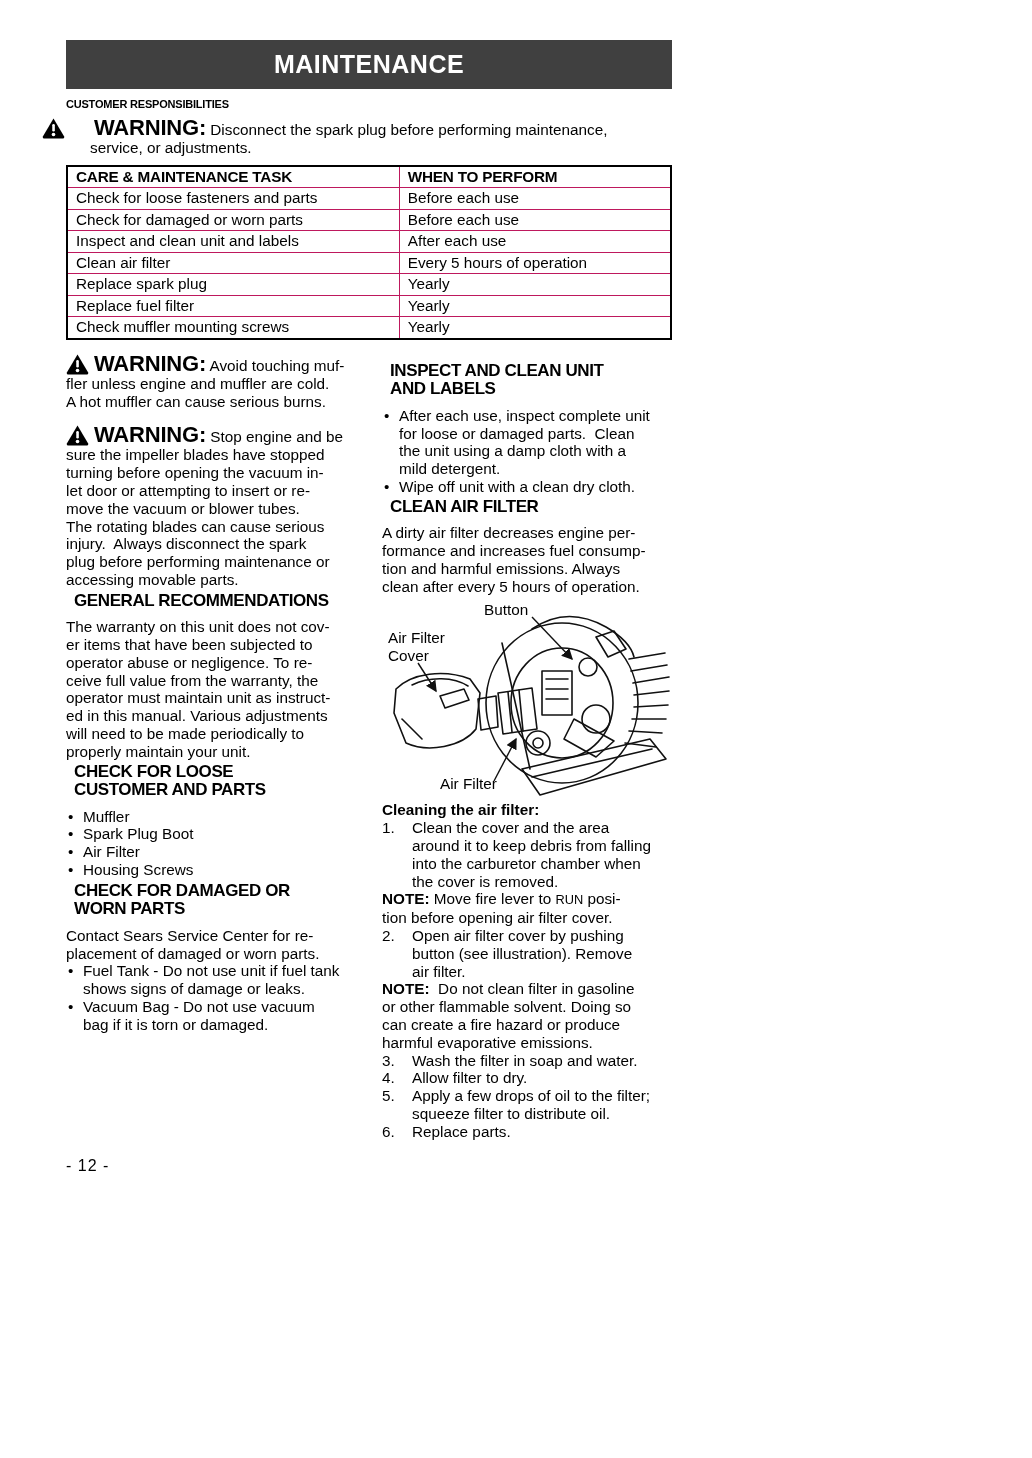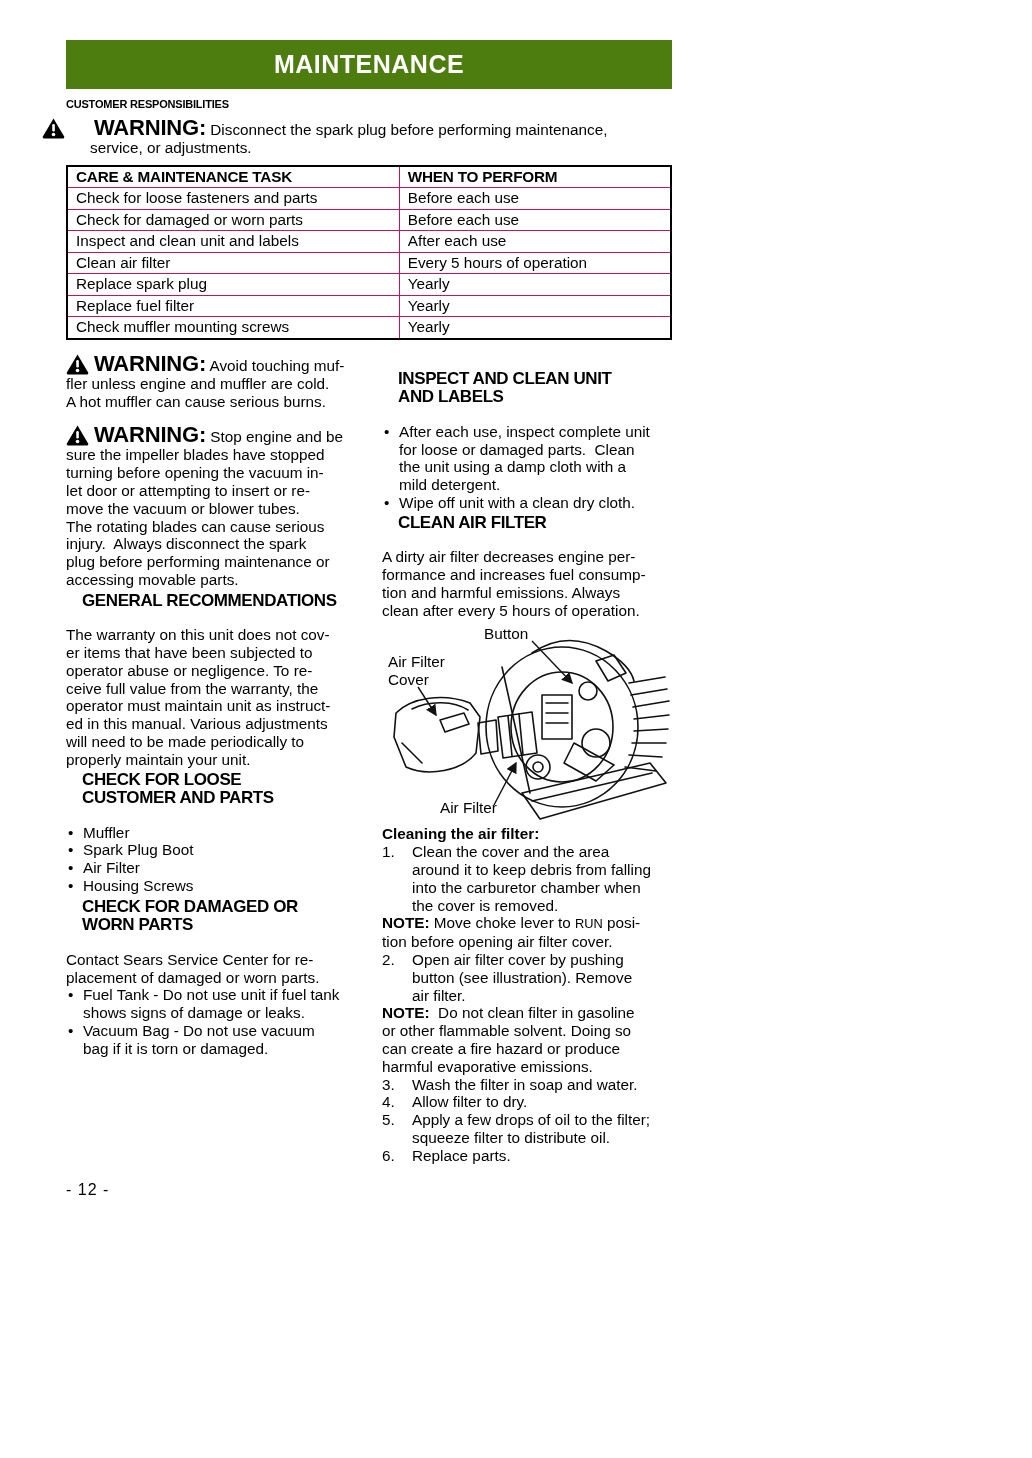--- a/index.html
+++ b/index.html
@@ -1,23 +1,23 @@
 <!DOCTYPE html>
 <html><head>
 <meta charset="utf-8">
 <style>
   html,body{margin:0;padding:0;background:#fff;}
   .page{position:relative;width:1032px;height:1458px;background:#fff;color:#000;
         font-family:"Liberation Sans",sans-serif;overflow:hidden;}
   .content{position:absolute;left:66px;top:40px;width:606px;}
-  .titlebar{width:606px;height:49px;background:#4d7c0f;display:flex;align-items:center;justify-content:center;}
+  .titlebar{width:606px;height:49px;background:#404040;display:flex;align-items:center;justify-content:center;}
   .titlebar span{color:#fff;font-size:25px;font-weight:700;letter-spacing:.5px;}
   .sechead{margin-top:9px;font-size:11px;font-weight:700;letter-spacing:-.2px;}
   .body{font-size:15.3px;line-height:17.8px;white-space:pre-line;margin:0;}
-  .h{font-size:17px;font-weight:700;line-height:18.5px;letter-spacing:-.4px;white-space:pre-line;margin:16px;}
+  .h{font-size:17px;font-weight:700;line-height:18.5px;letter-spacing:-.4px;white-space:pre-line;margin:8px;}
   .wlabel{font-size:22px;font-weight:700;letter-spacing:-.2px;}
   .wicon{display:inline-block;width:23px;height:21px;margin-right:5px;vertical-align:-4px;}
   .warn-top{margin-top:8px;padding-left:24px;text-indent:-24px;}
   .mtable{margin-top:8px;width:100%;border-collapse:collapse;border:2px solid #000;}
   .mtable th,.mtable td{border:1px solid #be185d;font-size:15.3px;line-height:17.5px;
         padding:1px 8px 2px;text-align:left;font-weight:400;}
   .mtable th{font-weight:700;letter-spacing:-.2px;}
   .mtable .c1{width:55%;}
   .cols{display:flex;gap:20px;margin-top:14px;}
   .col-left{width:296px;flex:none;}
@@ -213,21 +213,21 @@
           <div class="dlabel lbl-filter">Air Filter</div>
         </div>
 
         <p class="body bold">Cleaning the air filter:</p>
 
         <p class="body step"><span class="snum">1.</span><span>Clean the cover and the area
 around it to keep debris from falling
 into the carburetor chamber when
 the cover is removed.</span></p>
 
-        <p class="body"><b>NOTE:</b><span> Move choke lever to </span><span class="sc">RUN</span><span> posi-
+        <p class="body"><b>NOTE:</b><span> Move fire lever to </span><span class="sc">RUN</span><span> posi-
 tion before opening air filter cover.</span></p>
 
         <p class="body step"><span class="snum">2.</span><span>Open air filter cover by pushing
 button (see illustration). Remove
 air filter.</span></p>
 
         <p class="body"><b>NOTE:</b><span> &nbsp;Do not clean filter in gasoline
 or other flammable solvent. Doing so
 can create a fire hazard or produce
 harmful evaporative emissions.</span></p>

